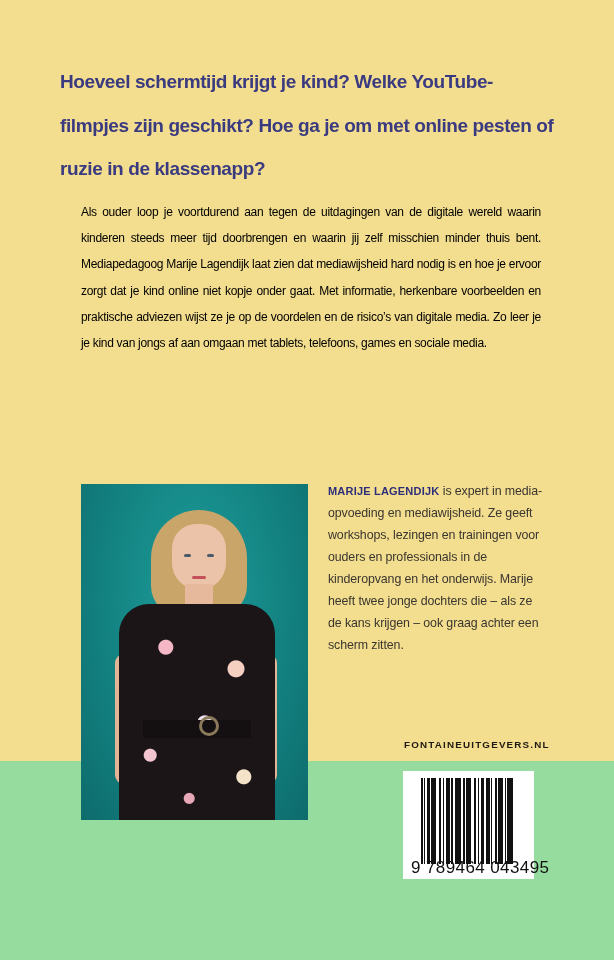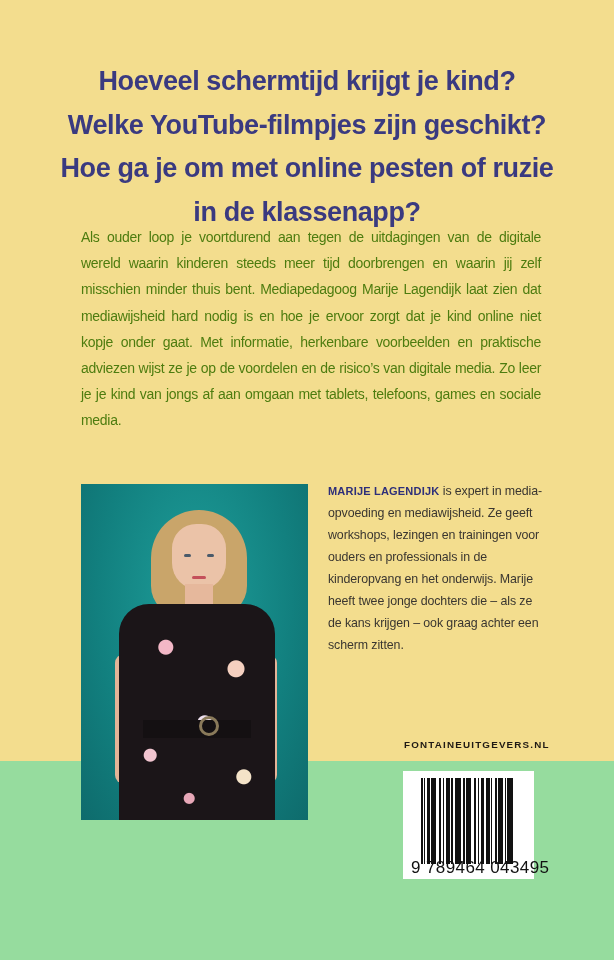--- a/index.html
+++ b/index.html
@@ -7,26 +7,26 @@
       width: 614px; height: 960px; position: relative; overflow: hidden;
       background: #F3DD8E;
       font-family: "Liberation Sans", "DejaVu Sans", sans-serif;
     }
     .green-band {
       position: absolute; left: 0; top: 761px; width: 614px; height: 199px;
       background: #96DC9E;
     }
     .headline {
       position: absolute; left: 60px; top: 60px; width: 494px;
-      text-align: center; color: #3A3A80; font-weight: bold;
-      font-size: 27px; line-height: 43.5px; letter-spacing: -0.4px;
+      color: #3A3A80; font-weight: bold;
+      font-size: 19px; line-height: 43.5px; letter-spacing: -0.4px;
     }
     .body-text {
-      position: absolute; left: 81px; top: 224px; width: 460px;
-      color: #4d7c0f; font-size: 14px; line-height: 26.2px;
+      position: absolute; left: 81px; top: 199px; width: 460px;
+      color: #000000; font-size: 12px; line-height: 26.2px;
       text-align: justify; letter-spacing: -0.3px;
     }
     .photo {
       position: absolute; left: 81px; top: 484px; width: 227px; height: 336px;
       background: radial-gradient(ellipse at 50% 35%, #1E9E9A 0%, #12807F 60%, #0E6B6C 100%);
       overflow: hidden;
     }
     .photo .hair {
       position: absolute; left: 70px; top: 26px; width: 96px; height: 106px;
       border-radius: 48px 48px 30px 30px; background: #C9A56A;

